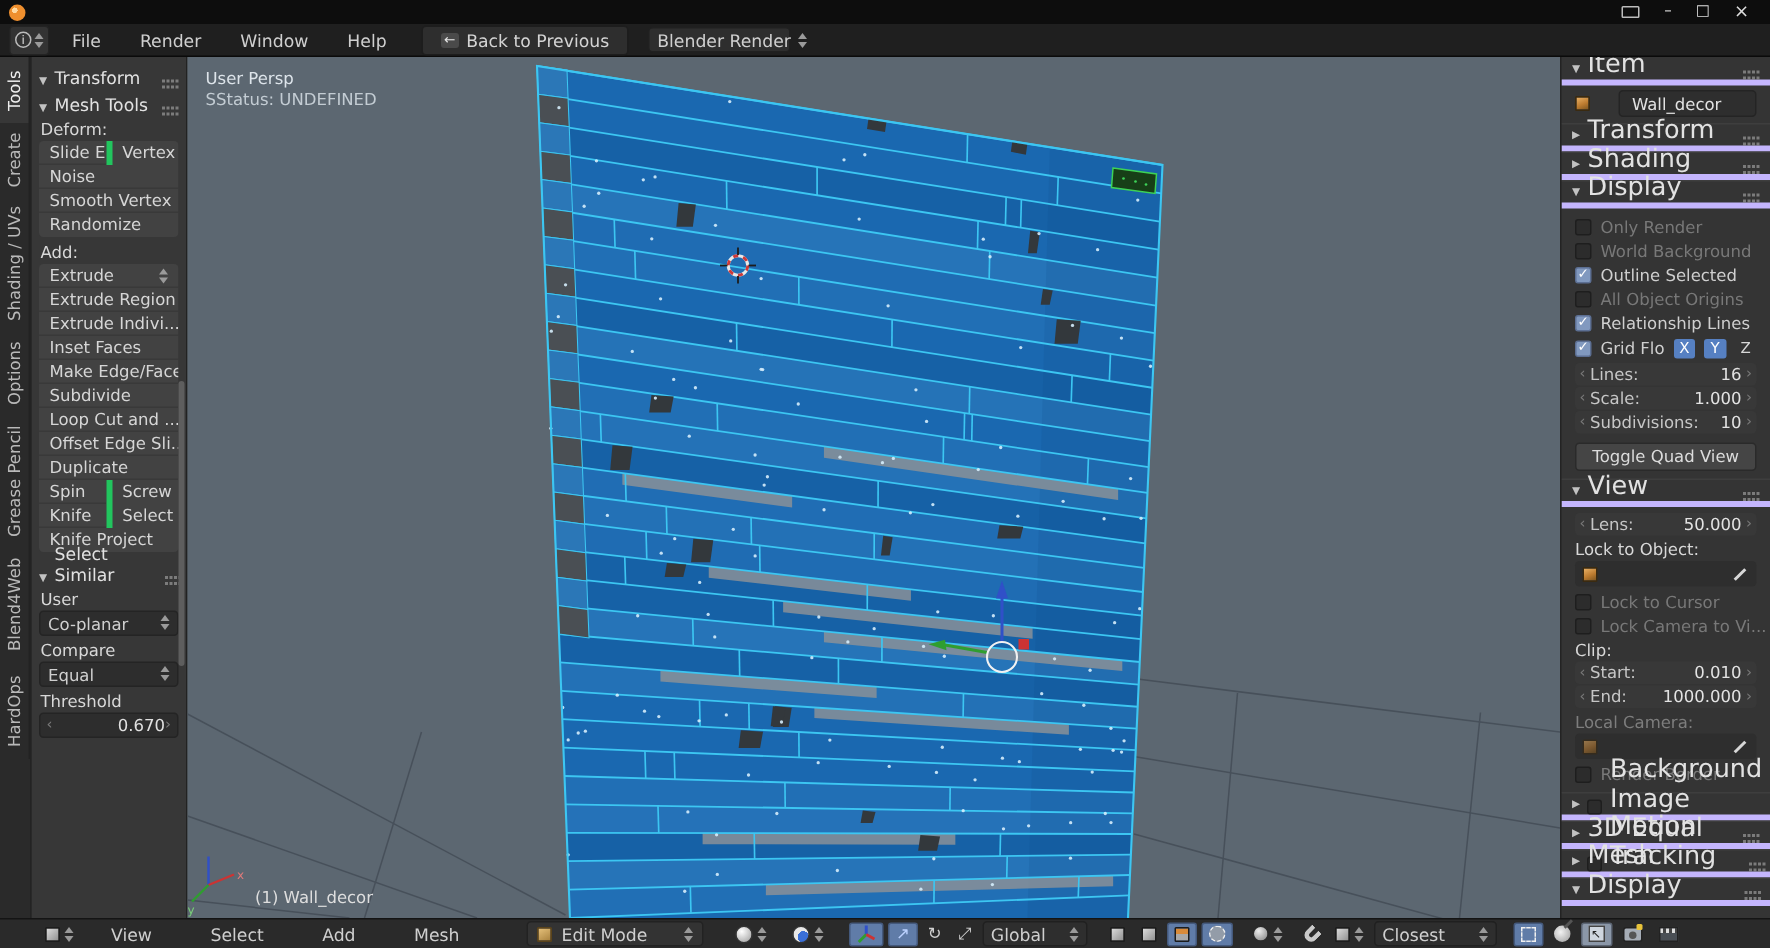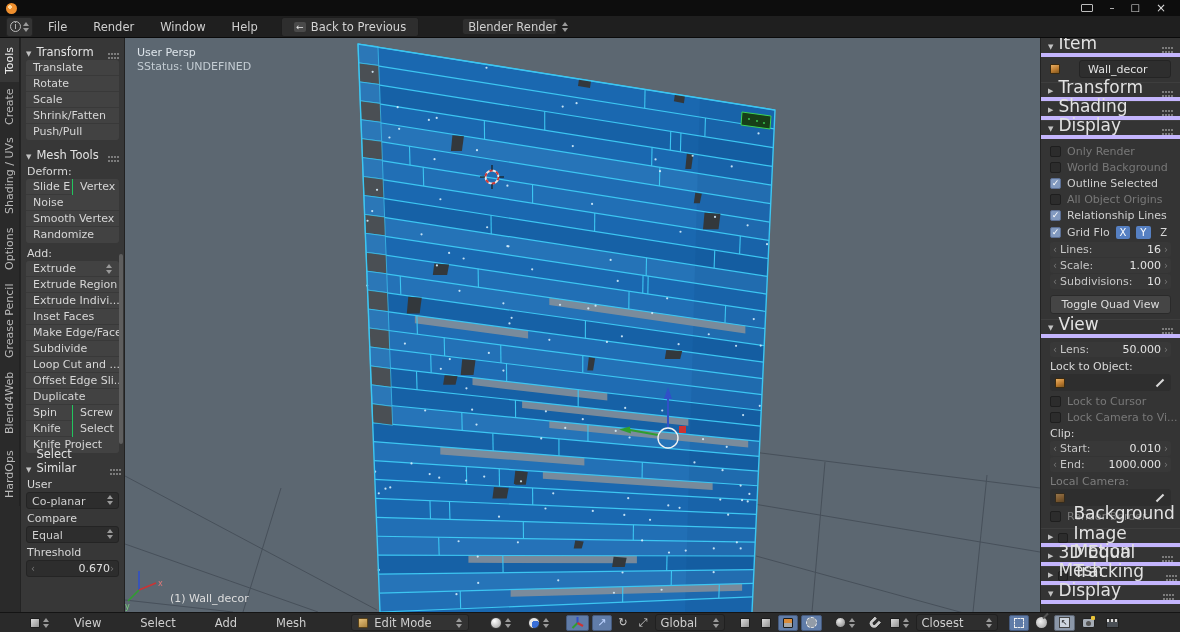--- a/index.html
+++ b/index.html
@@ -16,21 +16,21 @@
   
   .infobar{height:22px;background:#1f1f1f;border-bottom:1px solid #0a0a0a;display:flex;align-items:center;gap:4px;padding:0 6px;font-size:11.5px}
   .edbtn{display:flex;align-items:center;gap:2px;background:#333;border:1px solid #232323;border-radius:3px;padding:1px 3px}
   .iinfo{width:11px;height:11px;border:1px solid #bbb;border-radius:50%;font-size:8px;color:#ddd;display:flex;align-items:center;justify-content:center}
   .iinfo::before{content:"i"}
   .menu-item{padding:2px 11px;color:#cfcfcf}
   .backbtn{display:flex;align-items:center;gap:5px;background:#2e2e2e;border:1px solid #1d1d1d;border-radius:3px;padding:2px 12px;margin-left:8px;color:#d4d4d4}
   .backic{width:12px;height:10px;background:#4a4a4a;border-radius:2px;color:#e8e8e8;font-size:9px;line-height:10px;text-align:center}
   .backic::before{content:"←"}
   .dd{display:flex;align-items:center;background:#2e2e2e;border:1px solid #202020;border-radius:3px;height:17px;padding:0 5px;gap:5px;color:#cfcfcf;white-space:nowrap}
-  .engine{width:95px;margin-left:39px}
+  .engine{width:95px;margin-left:9px}
   .stats{margin-left:10px;display:flex;align-items:center;gap:6px;color:#e4e4e4;font-size:11px;white-space:nowrap}
   .stepper{display:inline-flex;flex-direction:column;gap:2px;margin-left:auto}
   .stepper::before{content:"";border:3px solid transparent;border-bottom:4px solid #9a9a9a;width:0;height:0}
   .stepper::after{content:"";border:3px solid transparent;border-top:4px solid #9a9a9a;width:0;height:0}
   
   .main{display:flex;height:574px;background:#333}
   
   .toolshelf{width:125px;display:flex;background:#373737;border-right:1px solid #222;flex:none}
   .tabcol{width:21px;background:#2a2a2a;border-right:1px solid #232323;display:flex;flex-direction:column}
   .vtab{writing-mode:vertical-rl;transform:rotate(180deg);font-size:11px;color:#b9b9b9;display:flex;align-items:center;justify-content:center;border-left:1px solid #222}
@@ -41,21 +41,21 @@
   .tri-r::before{content:"▶";font-size:7px;color:#c2c2c2}
   .grip{margin-left:auto;width:11px;height:6px;position:relative;opacity:.7}
   .grip::before{content:"";position:absolute;left:0;top:0;width:2px;height:2px;background:#9a9a9a;
     box-shadow:3px 0 #9a9a9a,6px 0 #9a9a9a,9px 0 #9a9a9a,0 4px #9a9a9a,3px 4px #9a9a9a,6px 4px #9a9a9a,9px 4px #9a9a9a}
   .opgroup{border-radius:3px;overflow:hidden;margin:1px 0 4px 0}
   .opbtn{height:16px;line-height:16px;background:#424242;border-bottom:1px solid #393939;color:#d6d6d6;
     font-size:11px;padding:0 7px;white-space:nowrap;overflow:hidden;display:flex;align-items:center}
   .opbtn:last-child{border-bottom:none}
   .pairrow{display:flex}
   .pairrow .opbtn{flex:1}
-  .pairrow .opbtn+.opbtn{border-left:1px solid #22c55e}
+  .pairrow .opbtn+.opbtn{border-left:4px solid #22c55e}
   .slabel{font-size:11px;color:#d8d8d8;margin:3px 1px 1px 1px;height:13px}
   .ddsm{height:17px;background:#2d2d2d;border:1px solid #242424;border-radius:3px;display:flex;align-items:flex-end;
     padding:0 5px;font-size:11px;color:#cfcfcf;margin-bottom:2px}
   .slider{height:17px;background:#2d2d2d;border:1px solid #242424;border-radius:3px;display:flex;align-items:center;
     padding:0 4px;font-size:11px;color:#e0e0e0}
   .sa{color:#777;font-size:10px}
   .flex1{flex:1}
   .shelf-scroll{position:absolute;right:1px;top:216px;width:4px;height:190px;background:#5e5e5e;border-radius:2px}
   
   .viewport{position:relative;width:915px;height:574px;flex:none;background:#5c6771}
@@ -160,27 +160,20 @@
       <div class="vtab" style="height:58px">Options</div>
       <div class="vtab" style="height:86px">Grease Pencil</div>
       <div class="vtab" style="height:78px">Blend4Web</div>
       <div class="vtab" style="height:64px">HardOps</div>
     </div>
     <div class="shelfbody">
       <div class="phead">
         <span class="tri-d"></span>
         <span>Transform</span>
         <span class="grip"></span>
-      </div>
-      <div class="opgroup">
-        <div class="opbtn">Translate</div>
-        <div class="opbtn">Rotate</div>
-        <div class="opbtn">Scale</div>
-        <div class="opbtn">Shrink/Fatten</div>
-        <div class="opbtn">Push/Pull</div>
       </div>
       <div class="phead">
         <span class="tri-d"></span>
         <span>Mesh Tools</span>
         <span class="grip"></span>
       </div>
       <div class="slabel">Deform:</div>
       <div class="opgroup">
         <div class="pairrow">
           <div class="opbtn">Slide E</div>

